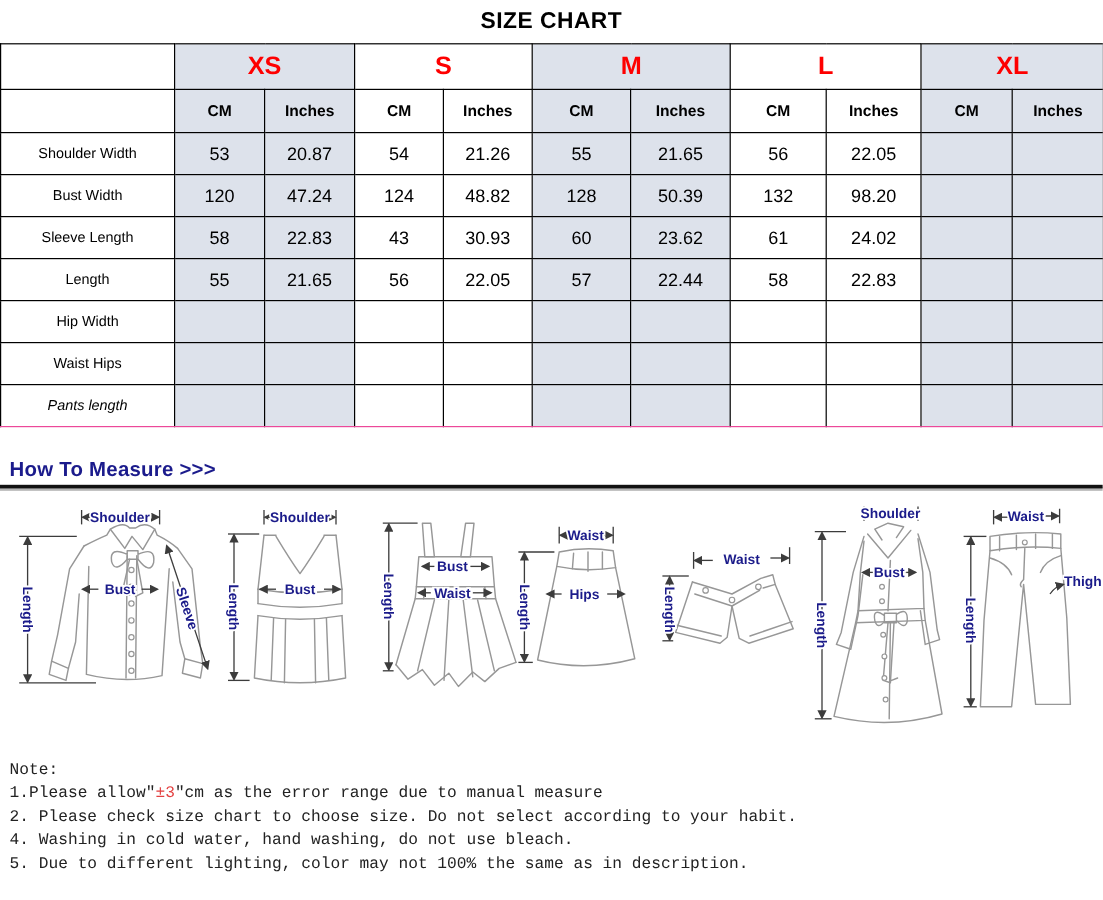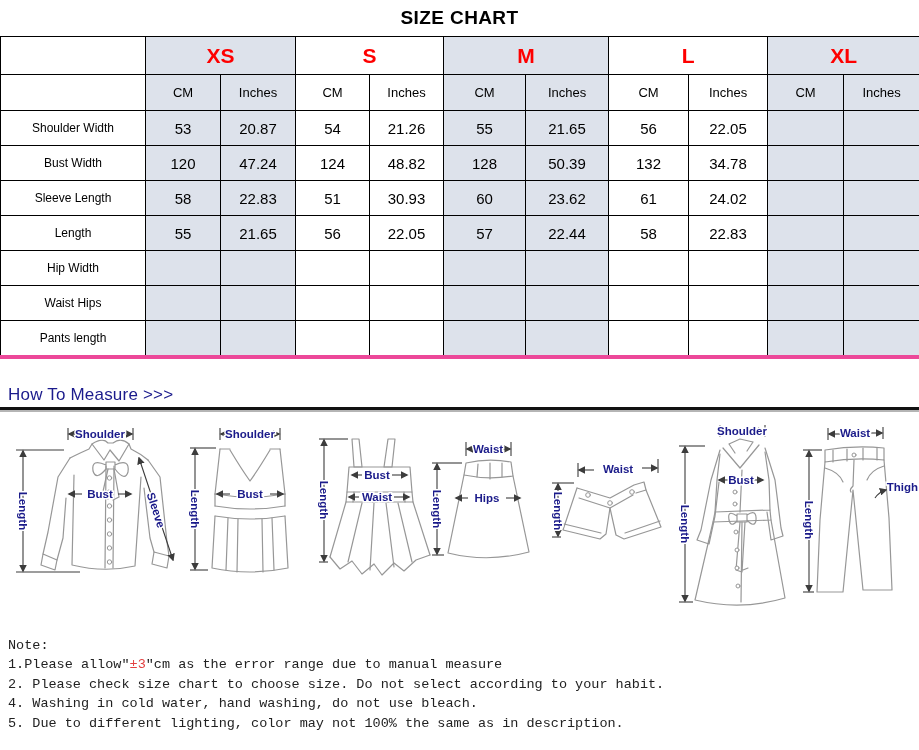--- a/index.html
+++ b/index.html
@@ -8,27 +8,27 @@
     background:#fff;font-family:"Liberation Sans",sans-serif;color:#000;
   }
   
   .title{height:36px;display:flex;align-items:center;justify-content:center;
     font-weight:bold;font-size:19px;letter-spacing:.4px;text-align:right;}
   
   table.size{border-collapse:collapse;table-layout:fixed;width:919px;}
   table.size th,table.size td{border:1px solid #000;text-align:center;vertical-align:middle;
     padding:0;overflow:hidden;white-space:nowrap;}
   tr.sizes th{height:37px;font-size:21px;font-weight:bold;color:var(--accent-red,#f00);text-align:center;}
-  tr.units td{height:35px;font-size:13px;font-weight:normal;}
+  tr.units td{height:35px;font-size:13px;font-weight:bold;}
   tr.data td{height:34px;font-size:15px;}
   tr.data td.lab{font-size:12px;}
   td.s,th.s{background:var(--column-shade,#dde2eb);}
-  tr.last td{border-bottom:4px solid #ec4899;}
-  
-  .howto{margin:26px 0 2px 8px;font-weight:normal;font-size:17px;
+  tr.last td{border-bottom:1px solid #ec4899;font-style:italic;}
+  
+  .howto{margin:26px 0 2px 8px;font-weight:bold;font-size:17px;
     color:var(--heading-navy,#1b1b8c);letter-spacing:.2px;}
   .rule{height:3px;background:#121212;box-shadow:0 2px 0 #b5b5b5;}
   
   .diagrams{position:relative;height:212px;text-align:center;}
   .diagrams svg{position:absolute;overflow:visible;}
   .g{fill:none;stroke:#979797;stroke-width:1.2;stroke-linejoin:round;stroke-linecap:round;}
   .d{stroke:#3c3c3c;stroke-width:1.1;fill:none;}
   .lbl{fill:var(--label-navy,#1b1b8a);font:bold 11.5px "Liberation Sans",sans-serif;
     text-anchor:middle;paint-order:stroke;stroke:#fff;stroke-width:3px;}
   .btn{fill:#fff;stroke:#979797;stroke-width:1;}
@@ -100,29 +100,29 @@
   </tr>
   <tr class="data">
     <td class="lab">Bust Width</td>
     <td class="s">120</td>
     <td class="s">47.24</td>
     <td>124</td>
     <td>48.82</td>
     <td class="s">128</td>
     <td class="s">50.39</td>
     <td>132</td>
-    <td>34.78</td>
+    <td>98.20</td>
     <td class="s"></td>
     <td class="s"></td>
   </tr>
   <tr class="data">
     <td class="lab">Sleeve Length</td>
     <td class="s">58</td>
     <td class="s">22.83</td>
-    <td>51</td>
+    <td>43</td>
     <td>30.93</td>
     <td class="s">60</td>
     <td class="s">23.62</td>
     <td>61</td>
     <td>24.02</td>
     <td class="s"></td>
     <td class="s"></td>
   </tr>
   <tr class="data">
     <td class="lab">Length</td>

